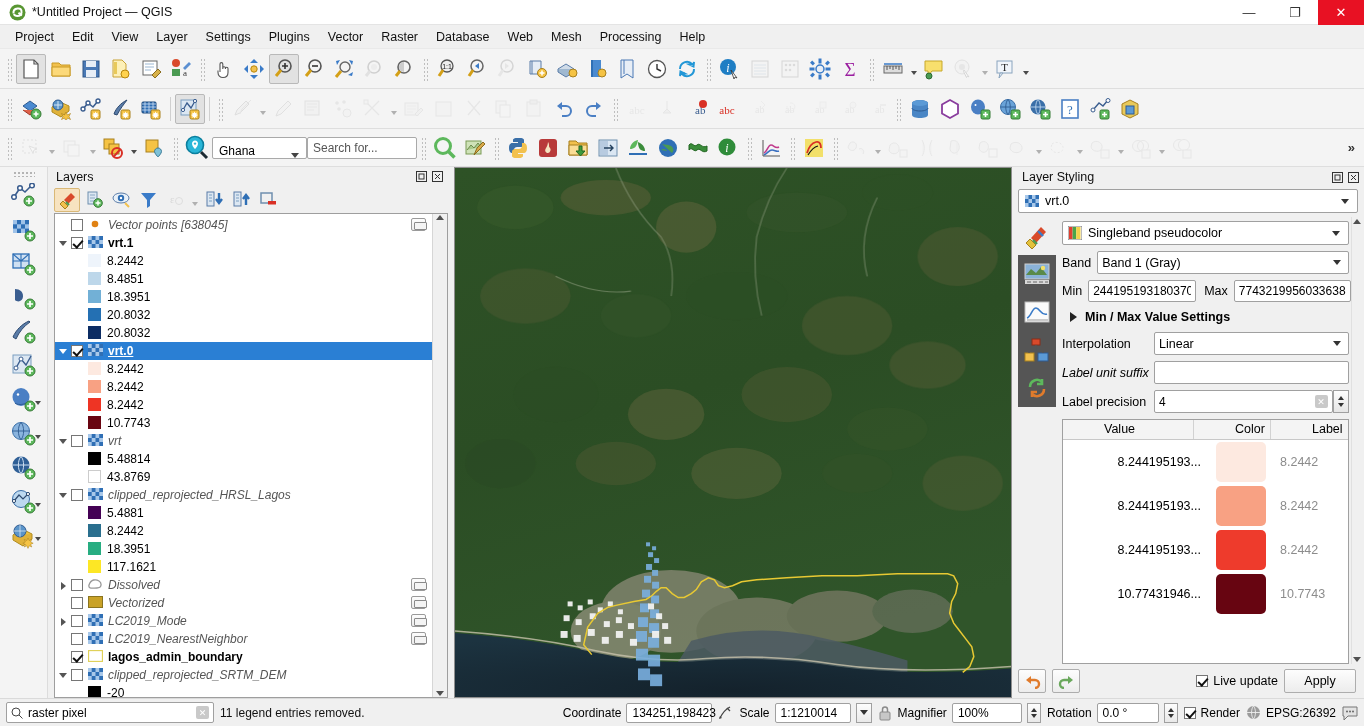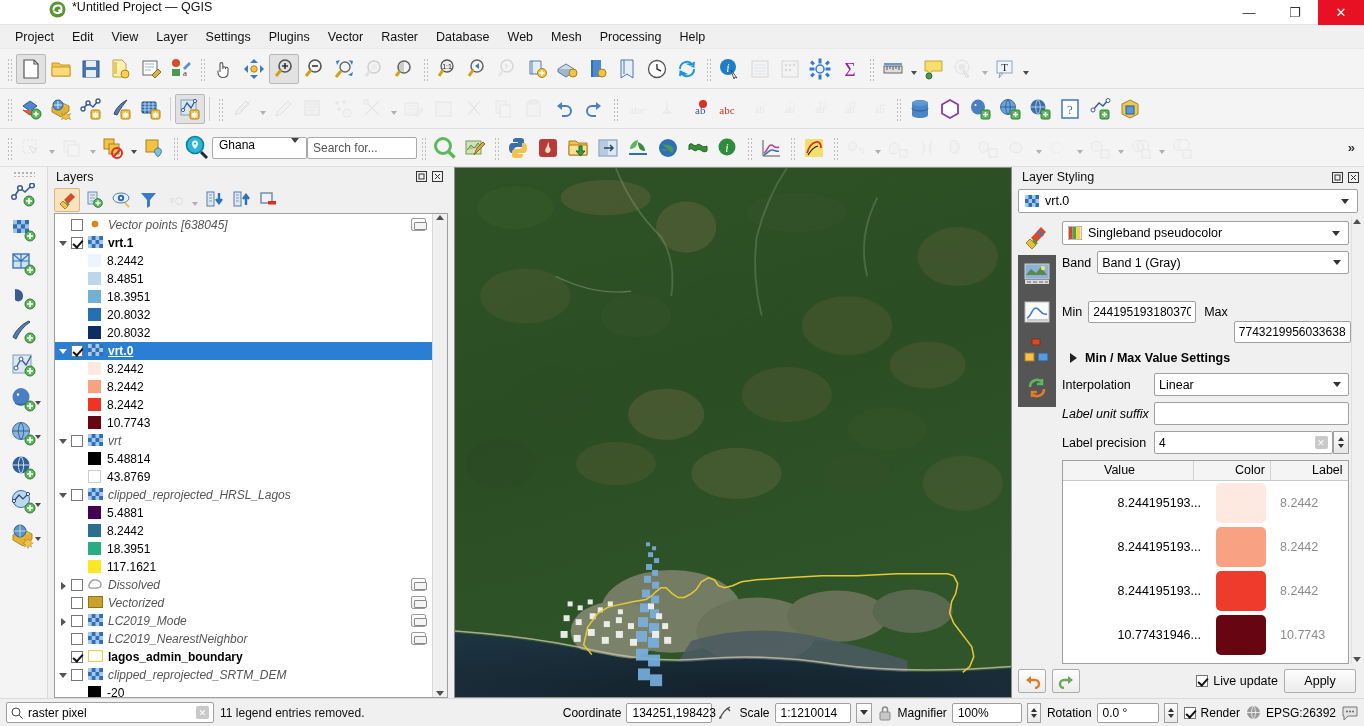--- a/index.html
+++ b/index.html
@@ -7,22 +7,22 @@
   body {
     font-family: "Liberation Sans", sans-serif;
     font-size: 12px;
     color: #000;
     background: #f0f0f0;
   }
   #app { position:relative; width:1364px; height:726px; display:flex; flex-direction:column; }
 
   
   .titlebar {
-    height:25px; background:#ffffff; display:flex; align-items:flex-start;
-    border-bottom:1px solid #e4e4e4; flex:0 0 25px;padding-left:40px;
+    height:25px; background:#ffffff; display:flex; align-items:center;
+    border-bottom:1px solid #e4e4e4; flex:0 0 25px;
   }
   .titlebar .logo { width:22px; height:18px; margin-left:6px; display:flex; align-items:center; justify-content:center; }
   .titlebar .title { font-size:12.5px; color:#111; margin-left:4px; }
   .wincontrols { margin-left:auto; display:flex; height:25px; }
   .wincontrols div {
     width:46px; height:25px; display:flex; align-items:center; justify-content:center;
     font-size:13px; color:#333;
   }
   .wincontrols .close { background:#e81123; color:#fff; }
 
@@ -58,21 +58,21 @@
   .caret {
     width:11px; height:28px; display:flex; align-items:flex-end; justify-content:center;
     padding-bottom:8px; flex:0 0 auto;
   }
   .caret::after { content:""; border-left:3.5px solid transparent; border-right:3.5px solid transparent; border-top:4px solid #4a4a4a; }
   .caret.dis::after { border-top-color:#b0b0b0; }
   .chev { margin-left:auto; font-size:13px; padding-right:6px; color:#333; font-weight:bold;}
 
   .combo-ghana {
     width:95px; height:22px; border:1px solid #a9a9a9; background:#fff;
-    display:flex; align-items:flex-start; padding-left:6px; font-size:12px; position:relative;
+    display:flex; align-items:flex-end; padding-left:6px; font-size:12px; position:relative;
     border-radius:2px;
   }
   .combo-ghana .ar { position:absolute; right:7px; border-left:4px solid transparent; border-right:4px solid transparent; border-top:5px solid #444; }
   .searchbox {
     width:110px; height:22px; border:1px solid #a9a9a9; background:#fff;
     display:flex; align-items:center; padding-left:5px; font-size:12px; color:#555; border-radius:2px;
   }
 
   
   .main { flex:1 1 auto; display:flex; min-height:0; background:#f0f0f0; }
@@ -1580,21 +1580,21 @@
               <span class="ar"></span>
             </div>
           </div>
 
           <div class="frm">
             <label>Min</label>
             <div class="inp" style="width:108px;">
               <span style="overflow:hidden;white-space:nowrap;">2441951931803708</span>
             </div>
             <label style="margin-left:8px;">Max</label>
-            <div class="inp" style="width:134px;margin-top:41px;">
+            <div class="inp" style="width:134px;">
               <span style="overflow:hidden;white-space:nowrap;">7743219956033638</span>
             </div>
           </div>
 
           <div class="collapsible">
             <span class="tri"></span>
             <span>Min / Max Value Settings</span>
           </div>
 
           <div class="frm">

